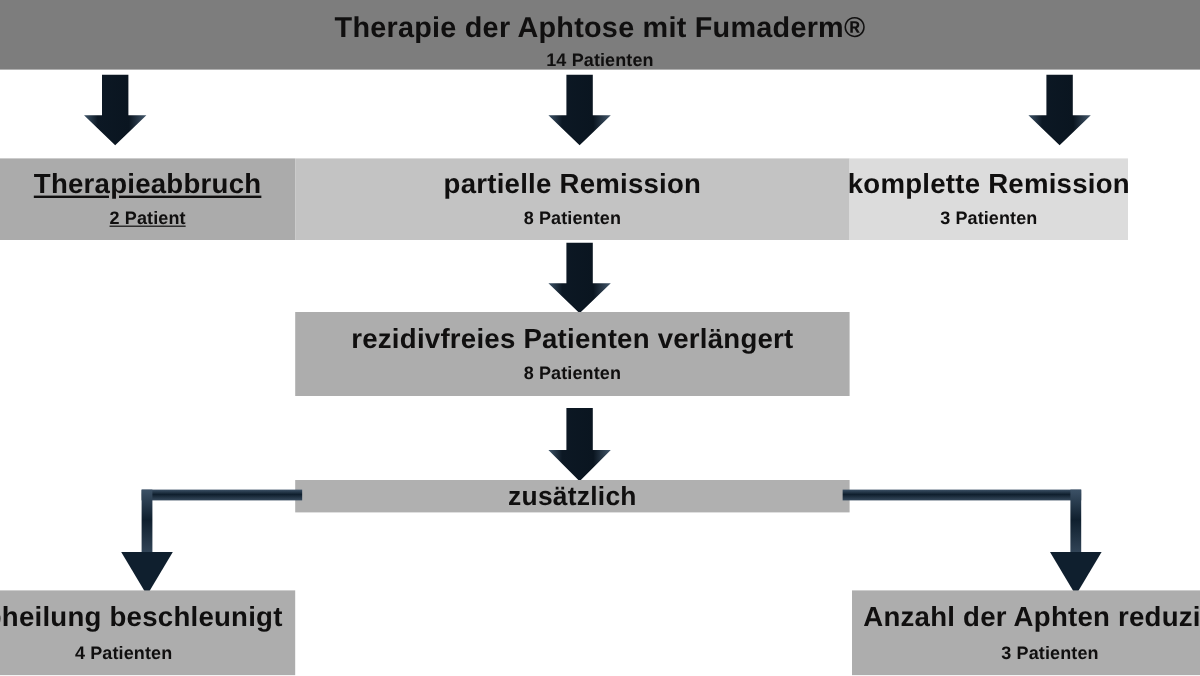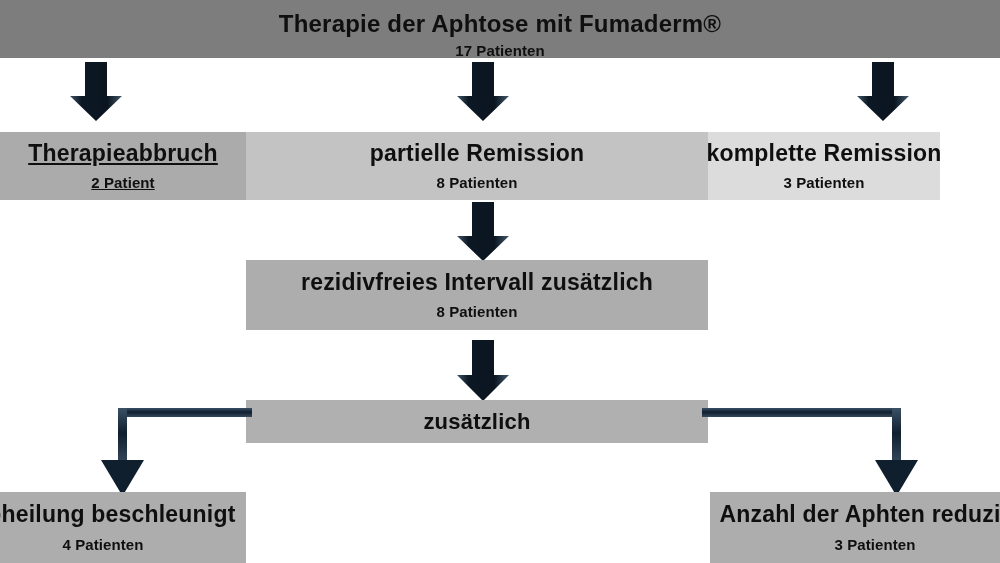--- a/index.html
+++ b/index.html
@@ -87,21 +87,21 @@
     width: 462px;
     height: 70px;
     background: #adadad;
   }
 
   
   #box-zusaetzlich {
     left: 246px;
     top: 400px;
     width: 462px;
-    height: 43px;
+    height: 27px;
     background: #b0b0b0;
   }
   #box-zusaetzlich .title { font-size: 22px; }
 
   
   #box-abheilung {
     left: -40px;
     top: 492px;
     width: 286px;
     height: 71px;
@@ -127,21 +127,21 @@
   .elbow { position: absolute; }
   .elbow svg { display: block; width: 100%; height: 100%; }
 </style>
 </head>
 <body>
 
 <div id="page">
 
   <div class="box" id="header-box">
     <div class="title">Therapie der Aphtose mit Fumaderm®</div>
-    <div class="sub">17 Patienten</div>
+    <div class="sub">14 Patienten</div>
   </div>
 
   <div class="arrow-down" style="left:68px; top:62px;">
     <svg viewBox="0 0 56 60" preserveAspectRatio="none">
       <defs>
         <linearGradient id="agA" x1="0" y1="0" x2="1" y2="0">
           <stop offset="0%" stop-color="#3f5569"></stop>
           <stop offset="22%" stop-color="#0c1824"></stop>
           <stop offset="72%" stop-color="#0a1520"></stop>
           <stop offset="100%" stop-color="#45596d"></stop>
@@ -202,21 +202,21 @@
           <stop offset="22%" stop-color="#0c1824"></stop>
           <stop offset="72%" stop-color="#0a1520"></stop>
           <stop offset="100%" stop-color="#45596d"></stop>
         </linearGradient>
       </defs>
       <polygon points="17,0 39,0 39,34 54,34 28,59 2,34 17,34" fill="url(#agD)"></polygon>
     </svg>
   </div>
 
   <div class="box" id="box-rezidiv">
-    <div class="title">rezidivfreies Intervall zusätzlich</div>
+    <div class="title">rezidivfreies Patienten verlängert</div>
     <div class="sub">8 Patienten</div>
   </div>
 
   <div class="arrow-down" style="left:455px; top:340px; height:62px;">
     <svg viewBox="0 0 56 62" preserveAspectRatio="none">
       <defs>
         <linearGradient id="agE" x1="0" y1="0" x2="1" y2="0">
           <stop offset="0%" stop-color="#3f5569"></stop>
           <stop offset="22%" stop-color="#0c1824"></stop>
           <stop offset="72%" stop-color="#0a1520"></stop>

